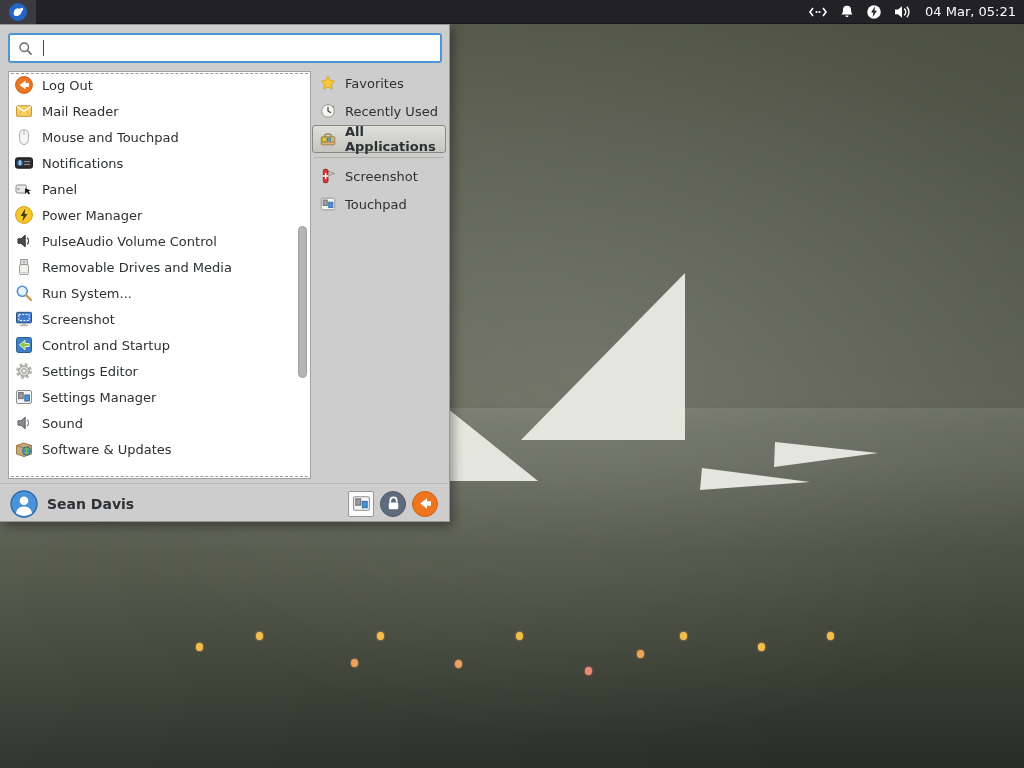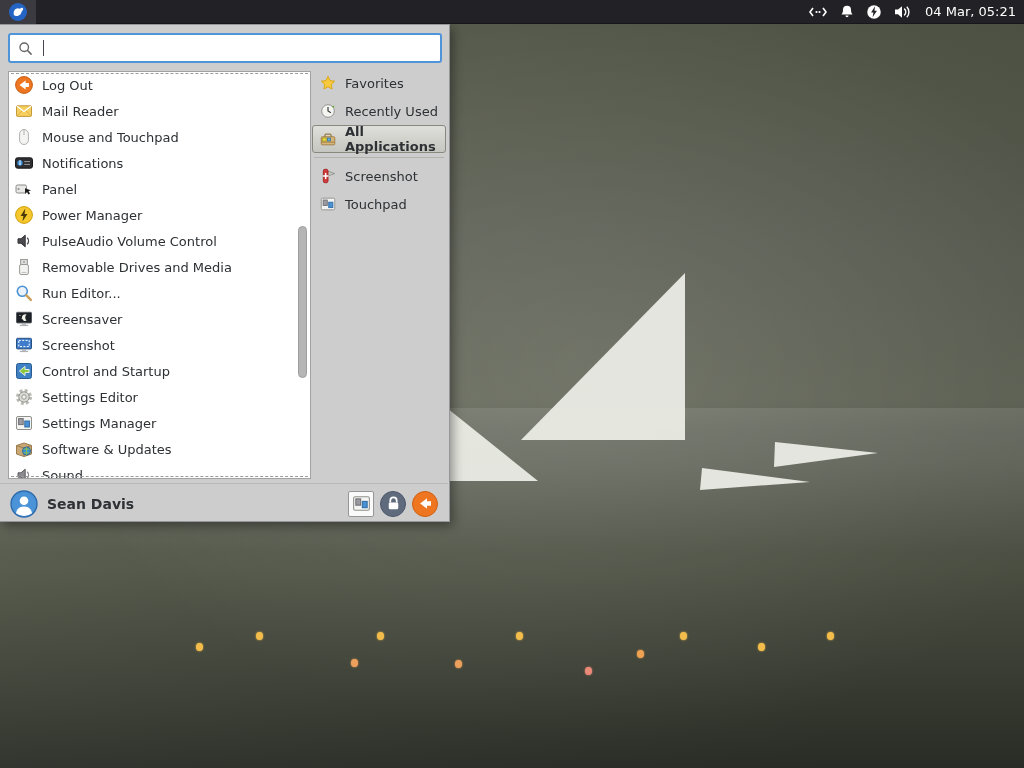--- a/index.html
+++ b/index.html
@@ -228,34 +228,21 @@
         </span>
         <span>Removable Drives and Media</span>
       </div>
       <div class="app-row">
         <span class="app-icon">
           <svg viewBox="0 0 20 20">
             <circle cx="8.3" cy="8.3" r="5" fill="#eaf2fb" stroke="#4a90d2" stroke-width="1.6"></circle>
             <line x1="12.4" y1="12.4" x2="16.8" y2="16.8" stroke="#caa05a" stroke-width="2.6" stroke-linecap="round"></line>
           </svg>
         </span>
-        <span>Run Editor...</span>
-      </div>
-      <div class="app-row">
-        <span class="app-icon">
-          <svg viewBox="0 0 20 20">
-            <rect x="2.5" y="3.3" width="15" height="10.6" rx="1" fill="#1d2126" stroke="#55595e"></rect>
-            <path d="M12.6 5.6a3.3 3.3 0 100 6 3.9 3.9 0 010-6z" fill="#f4f4e8"></path>
-            <circle cx="6" cy="6.5" r=".6" fill="#f4f4e8"></circle>
-            <circle cx="8" cy="9.5" r=".5" fill="#f4f4e8"></circle>
-            <rect x="8" y="13.9" width="4" height="1.9" fill="#aeb2b6"></rect>
-            <rect x="5.8" y="15.8" width="8.4" height="1.3" fill="#aeb2b6"></rect>
-          </svg>
-        </span>
-        <span>Screensaver</span>
+        <span>Run System...</span>
       </div>
       <div class="app-row">
         <span class="app-icon">
           <svg viewBox="0 0 20 20">
             <rect x="2.5" y="3.3" width="15" height="10.6" rx="1" fill="#3f7ccb" stroke="#28517f"></rect>
             <rect x="4.8" y="5.4" width="10.4" height="6.2" fill="none" stroke="#fff" stroke-dasharray="2 1.4"></rect>
             <rect x="8" y="13.9" width="4" height="1.9" fill="#aeb2b6"></rect>
             <rect x="5.8" y="15.8" width="8.4" height="1.3" fill="#aeb2b6"></rect>
           </svg>
         </span>
@@ -286,36 +273,36 @@
             <rect x="2.5" y="3.5" width="15" height="13" rx="1.5" fill="#f4f4f2" stroke="#8f8f8b"></rect>
             <rect x="4.6" y="5.6" width="4.6" height="6" fill="#9a9aa0" stroke="#6f6f73"></rect>
             <rect x="10.8" y="8" width="4.6" height="6" fill="#4a90d2" stroke="#2f6da8"></rect>
           </svg>
         </span>
         <span>Settings Manager</span>
       </div>
       <div class="app-row">
         <span class="app-icon">
           <svg viewBox="0 0 20 20">
+            <path d="M4 7.8h3l4.2-3.6v11.6L7 12.2H4z" fill="#8a8a90" stroke="#5f5f65"></path>
+            <path d="M13.2 6.8a4.6 4.6 0 010 6.4" fill="none" stroke="#8a8a90" stroke-width="1.4"></path>
+          </svg>
+        </span>
+        <span>Sound</span>
+      </div>
+      <div class="app-row">
+        <span class="app-icon">
+          <svg viewBox="0 0 20 20">
             <path d="M2.5 6.5 10 4l7.5 2.5V15L10 17.5 2.5 15z" fill="#c9a876" stroke="#9a7b4c"></path>
             <path d="M2.5 6.5 10 9l7.5-2.5M10 9v8.5" fill="none" stroke="#9a7b4c"></path>
             <circle cx="12.5" cy="12" r="4" fill="#3f8fd4" stroke="#2a6a9e"></circle>
             <path d="M9.6 10.6c1.6-1 4.2-1 5.8 0M9.6 13.4c1.6 1 4.2 1 5.8 0M12.5 8.2v7.6" stroke="#8dc63f" fill="none" stroke-width=".9"></path>
           </svg>
         </span>
         <span>Software &amp; Updates</span>
-      </div>
-      <div class="app-row">
-        <span class="app-icon">
-          <svg viewBox="0 0 20 20">
-            <path d="M4 7.8h3l4.2-3.6v11.6L7 12.2H4z" fill="#8a8a90" stroke="#5f5f65"></path>
-            <path d="M13.2 6.8a4.6 4.6 0 010 6.4" fill="none" stroke="#8a8a90" stroke-width="1.4"></path>
-          </svg>
-        </span>
-        <span>Sound</span>
       </div>
     </div>
 
   <div class="cat-list">
       <div class="cat-row">
         <span class="cat-icon">
           <svg viewBox="0 0 20 20">
             <path d="M10 2.6l2.3 4.7 5.1.7-3.7 3.6.9 5.1L10 14.3l-4.6 2.4.9-5.1L2.6 8l5.1-.7z" fill="#f8c93e" stroke="#d9a411"></path>
           </svg>
         </span>

